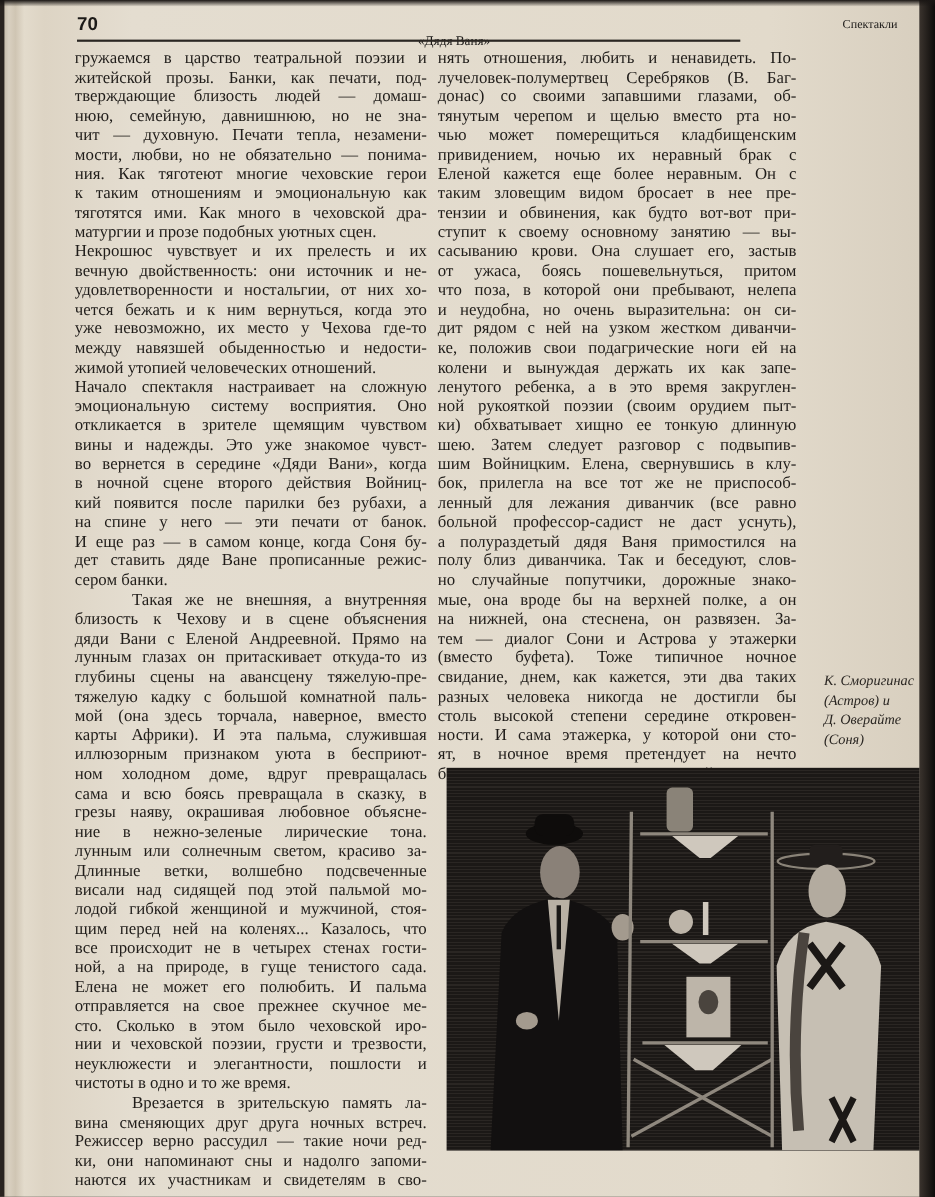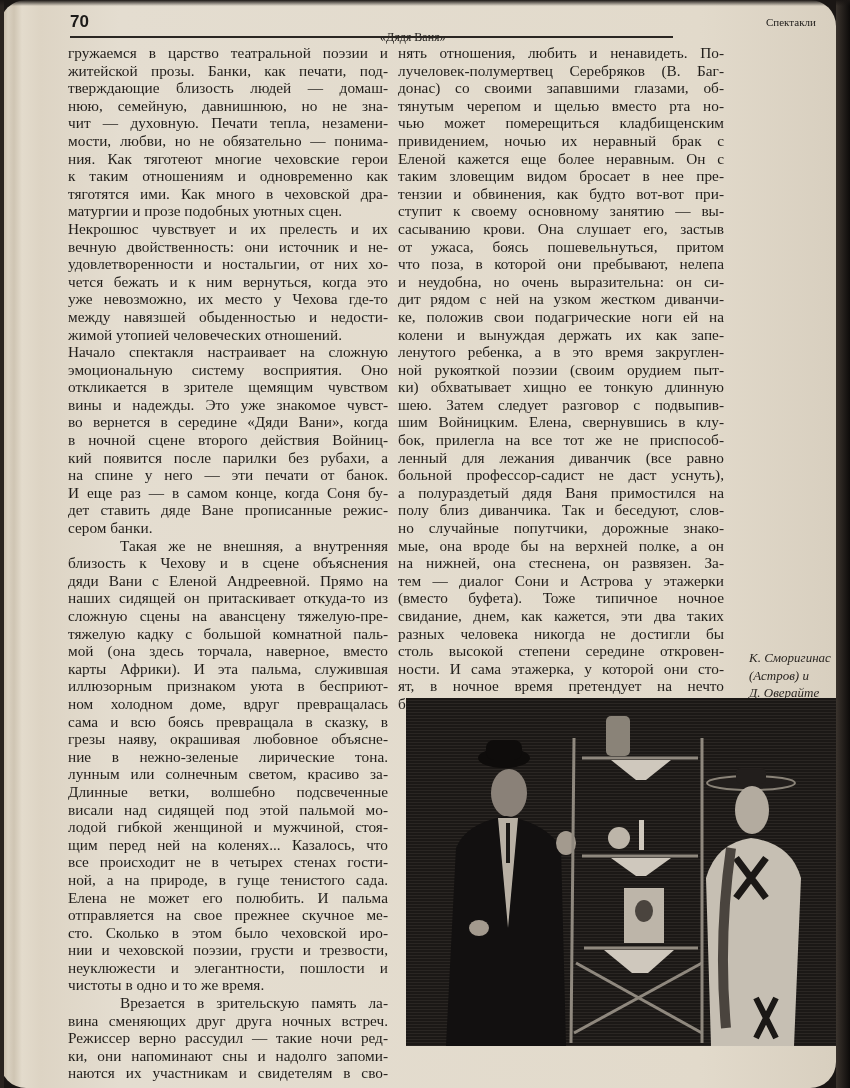--- a/index.html
+++ b/index.html
@@ -4,21 +4,20 @@
 <style>
   html, body { margin: 0; padding: 0; }
   body {
     width: 850px; height: 1088px; overflow: hidden; position: relative;
     background: #1a1614;
     font-family: "Liberation Serif", "DejaVu Serif", serif;
   }
   .page {
     position: absolute; left: 0; top: 0; width: 836px; height: 1088px;
     background: linear-gradient(90deg, #b9ad99 0px, #d9d0c0 8px, #cfc5b3 14px, #e3dbcc 22px, #ddd4c4 40px, #e4ddd0 120px, #e2dacb 700px, #d8cfbf 836px);
-    border-radius: 26px;
   }
   .binding {
     position: absolute; left: 0; top: 0; width: 4px; height: 1088px; background: #2a2420;
   }
   .topshadow {
     position: absolute; left: 0; top: 0; width: 850px; height: 6px;
     background: linear-gradient(180deg, #1a1614, rgba(26,22,20,0));
   }
   .rightedge {
     position: absolute; right: 0; top: 0; width: 14px; height: 1088px;
@@ -37,21 +36,21 @@
     font-size: 15.3px; line-height: 17.6px; color: #201d1a;
     text-align: justify; text-align-last: justify;
   }
   .col .line { display: block; white-space: nowrap; text-align: justify; text-align-last: justify; }
   .col .line.last { text-align-last: left; }
   .col .line.indent { padding-left: 52px; }
   #col-left { left: 68px; }
   #col-right { left: 398px; width: 326px; }
   .caption {
     position: absolute; left: 749px; top: 610px; width: 90px;
-    font-style: italic; font-size: 13px; line-height: 17.5px; color: #2a2622; margin-top: 39px;
+    font-style: italic; font-size: 13px; line-height: 17.5px; color: #2a2622;
   }
   .photo {
     position: absolute; left: 406px; top: 698px; width: 430px; height: 348px;
     background: repeating-linear-gradient(180deg, #1b1816 0px, #1b1816 2px, #2a2623 2px, #2a2623 3px);
     overflow: hidden;
   }
   .photo svg { position: absolute; left: 0; top: 0; }
 </style>
 </head>
 <body>
@@ -67,21 +66,21 @@
   <div class="rule"></div>
 
   <div class="col" id="col-left">
       <span class="line">гружаемся в царство театральной поэзии и</span>
       <span class="line">житейской прозы. Банки, как печати, под-</span>
       <span class="line">тверждающие близость людей — домаш-</span>
       <span class="line">нюю, семейную, давнишнюю, но не зна-</span>
       <span class="line">чит — духовную. Печати тепла, незамени-</span>
       <span class="line">мости, любви, но не обязательно — понима-</span>
       <span class="line">ния. Как тяготеют многие чеховские герои</span>
-      <span class="line">к таким отношениям и одновременно как</span>
+      <span class="line">к таким отношениям и эмоциональную как</span>
       <span class="line">тяготятся ими. Как много в чеховской дра-</span>
       <span class="line last">матургии и прозе подобных уютных сцен.</span>
       <span class="line">Некрошюс чувствует и их прелесть и их</span>
       <span class="line">вечную двойственность: они источник и не-</span>
       <span class="line">удовлетворенности и ностальгии, от них хо-</span>
       <span class="line">чется бежать и к ним вернуться, когда это</span>
       <span class="line">уже невозможно, их место у Чехова где-то</span>
       <span class="line">между навязшей обыденностью и недости-</span>
       <span class="line last">жимой утопией человеческих отношений.</span>
       <span class="line">Начало спектакля настраивает на сложную</span>
@@ -91,22 +90,22 @@
       <span class="line">во вернется в середине «Дяди Вани», когда</span>
       <span class="line">в ночной сцене второго действия Войниц-</span>
       <span class="line">кий появится после парилки без рубахи, а</span>
       <span class="line">на спине у него — эти печати от банок.</span>
       <span class="line">И еще раз — в самом конце, когда Соня бу-</span>
       <span class="line">дет ставить дяде Ване прописанные режис-</span>
       <span class="line last">сером банки.</span>
       <span class="line indent">Такая же не внешняя, а внутренняя</span>
       <span class="line">близость к Чехову и в сцене объяснения</span>
       <span class="line">дяди Вани с Еленой Андреевной. Прямо на</span>
-      <span class="line">наших сидящей он притаскивает откуда-то из</span>
-      <span class="line">сложную сцены на авансцену тяжелую-пре-</span>
+      <span class="line">лунным глазах он притаскивает откуда-то из</span>
+      <span class="line">глубины сцены на авансцену тяжелую-пре-</span>
       <span class="line">тяжелую кадку с большой комнатной паль-</span>
       <span class="line">мой (она здесь торчала, наверное, вместо</span>
       <span class="line">карты Африки). И эта пальма, служившая</span>
       <span class="line">иллюзорным признаком уюта в бесприют-</span>
       <span class="line">ном холодном доме, вдруг превращалась</span>
       <span class="line">сама и всю боясь превращала в сказку, в</span>
       <span class="line">грезы наяву, окрашивая любовное объясне-</span>
       <span class="line">ние в нежно-зеленые лирические тона.</span>
       <span class="line">лунным или солнечным светом, красиво за-</span>
       <span class="line">Длинные ветки, волшебно подсвеченные</span>

